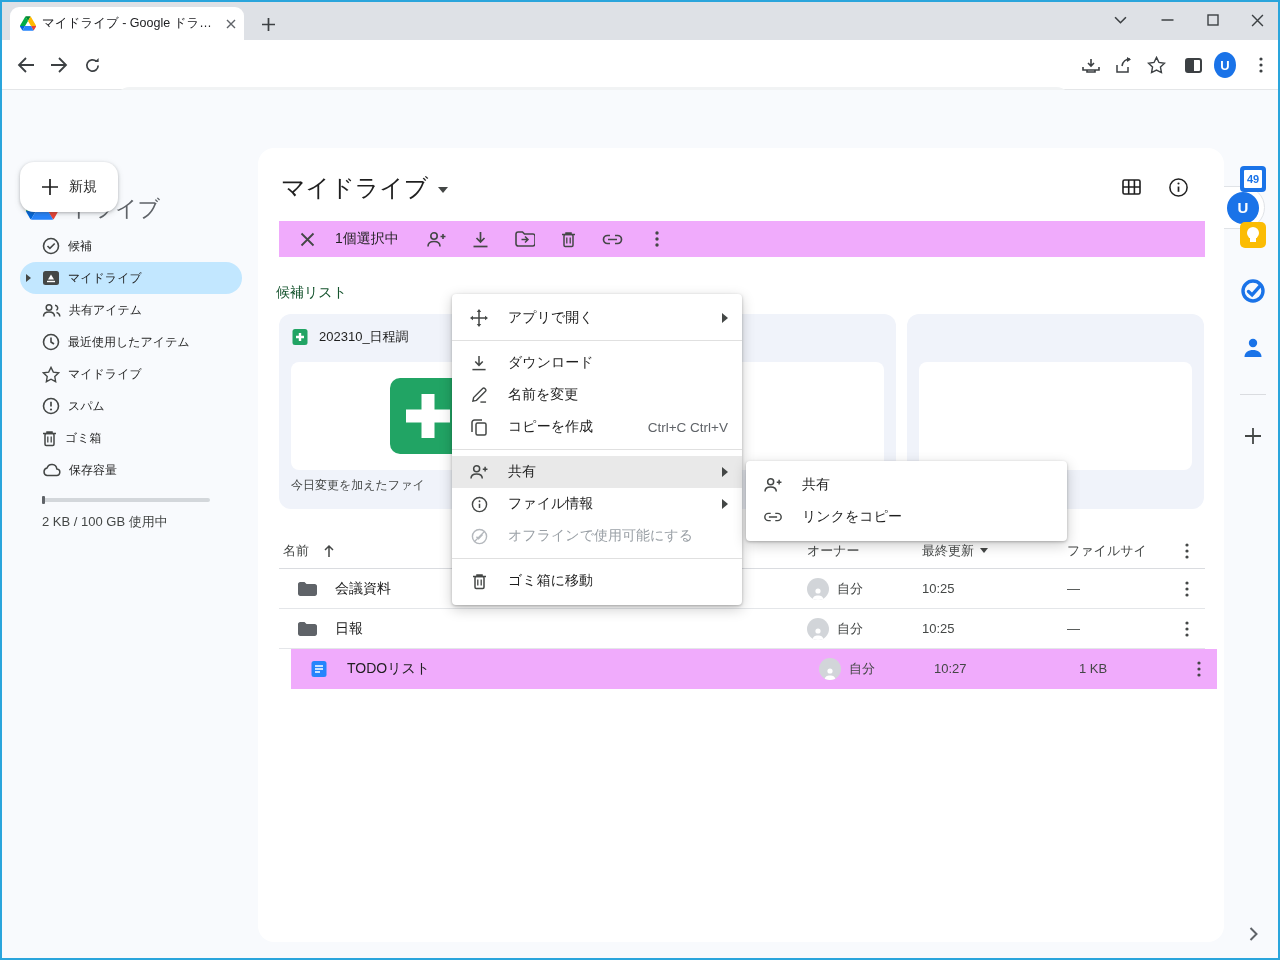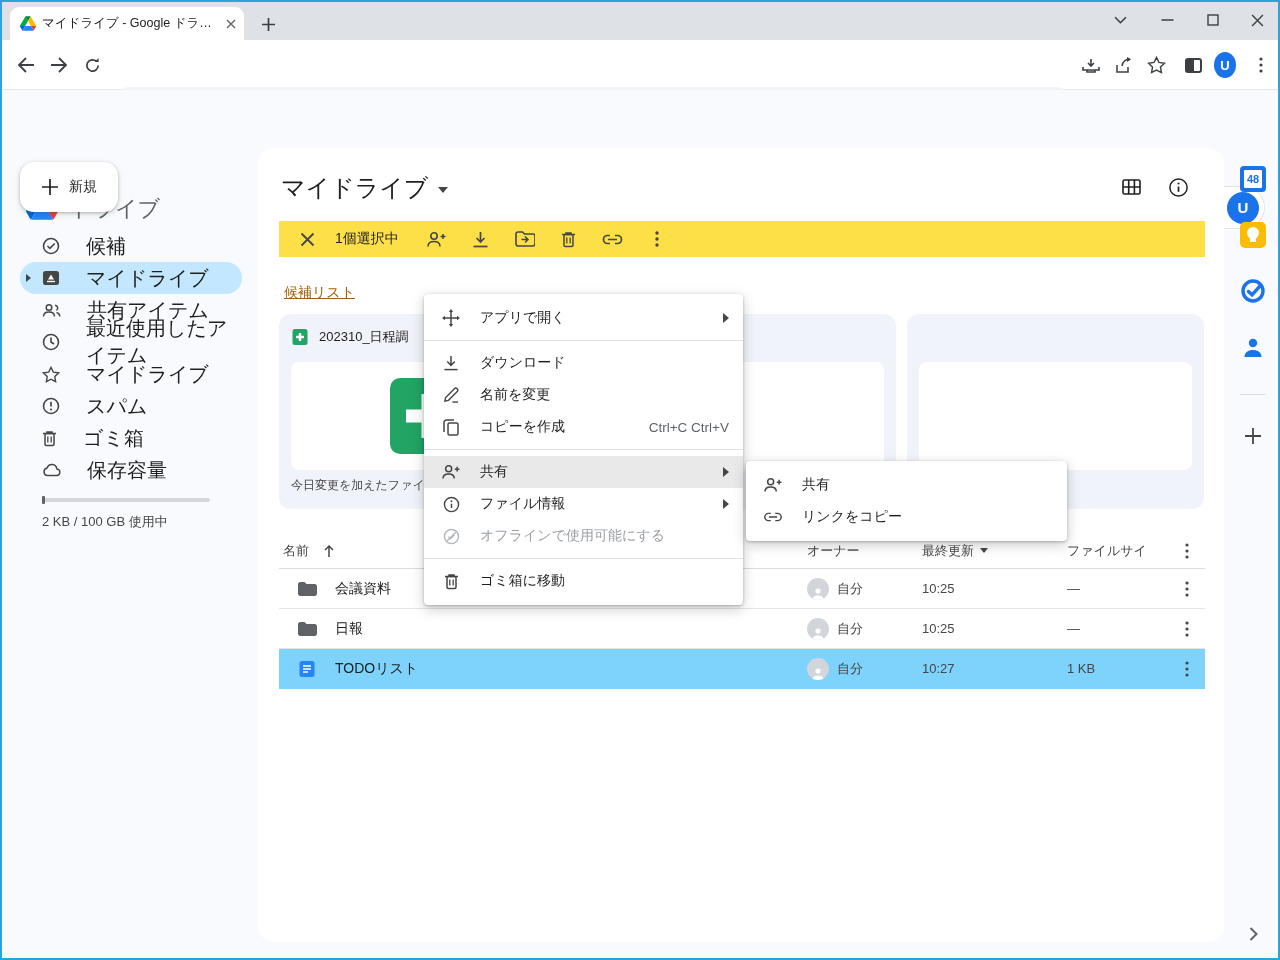--- a/index.html
+++ b/index.html
@@ -36,58 +36,58 @@
   .h-ic { position:absolute; top:105px; width:24px; height:24px; display:flex; align-items:center; justify-content:center; }
   .badge { position:absolute; left:1131px; top:96px; width:132px; height:43px; background:#fff; border:1px solid #e0e3e7; border-radius:22px; display:flex; align-items:center; padding:0 5px 0 9px; gap:5px; }
   .badge-txt { flex:1; overflow:hidden; }
   .badge-l1 { font-size:11px; font-weight:bold; background:linear-gradient(90deg,#ea4335 0%,#34a853 30%,#fbbc04 55%,#4285f4 80%); -webkit-background-clip:text; background-clip:text; color:#1a73e8; white-space:nowrap; }
   .badge-l2 { font-size:4px; color:#5f6368; white-space:nowrap; }
   .badge .avatar { width:32px; height:32px; font-size:15px; }
 
   
   .newbtn { position:absolute; left:18px; top:160px; width:98px; height:50px; background:#fff; border-radius:14px; box-shadow:0 1px 3px rgba(60,64,67,.3), 0 2px 6px rgba(60,64,67,.15); display:flex; align-items:center; justify-content:center; gap:10px; font-size:14px; color:#1f1f1f; }
   .snav { position:absolute; left:0; top:228px; width:248px; }
-  .sitem { position:relative; height:32px; margin:0 8px 0 18px; border-radius:16px; display:flex; align-items:center; padding-left:22px; gap:26px; font-size:20px; color:#1f1f1f; }
+  .sitem { position:relative; height:32px; margin:0 8px 0 18px; border-radius:16px; display:flex; align-items:center; padding-left:22px; gap:8px; font-size:12px; color:#1f1f1f; }
   .sitem.sel { background:#c2e7ff; }
   .sitem .tri { position:absolute; left:6px; width:0; height:0; border-left:5px solid #444746; border-top:4px solid transparent; border-bottom:4px solid transparent; }
   .storagebar { position:absolute; left:40px; top:496px; width:168px; height:4px; border-radius:2px; background:#d3d7db; }
   .storagebar::before { content:""; position:absolute; left:0; top:-2px; width:3px; height:8px; background:#5f6368; border-radius:1px; }
   .storagetxt { position:absolute; left:40px; top:511px; font-size:13px; color:#444746; }
 
   
   .main { position:absolute; left:256px; top:146px; width:966px; height:794px; background:#fff; border-radius:16px; }
   .ptitle { position:absolute; left:23px; top:24px; font-size:24px; color:#1f1f1f; display:flex; align-items:center; gap:10px; }
   .caret { width:0; height:0; border-top:6px solid #444746; border-left:5px solid transparent; border-right:5px solid transparent; margin-top:4px; }
   .m-ic { position:absolute; top:27px; width:24px; height:24px; display:flex; align-items:center; justify-content:center; }
-  .selbar { position:absolute; left:21px; top:73px; width:926px; height:36px; background:#fde047; border-radius:0; display:flex; align-items:center; padding:0 16px; }
+  .selbar { position:absolute; left:21px; top:73px; width:926px; height:36px; background:#f0abfc; border-radius:0; display:flex; align-items:center; padding:0 16px; }
   .selbar .cnt { font-size:14px; color:#1f1f1f; margin:0 26px 0 16px; }
   .selbar .t-ic { width:24px; height:24px; display:flex; align-items:center; justify-content:center; margin-right:20px; }
-  .suglabel { position:absolute; left:26px; top:136px; font-size:14px; color:#a16207;text-decoration:underline; }
+  .suglabel { position:absolute; left:18px; top:136px; font-size:14px; color:#14532d; }
   .card { position:absolute; top:166px; width:297px; height:195px; background:#f0f3fa; border-radius:12px; padding:12px; }
   .card-h { display:flex; align-items:center; gap:10px; height:22px; font-size:13px; color:#1f1f1f; }
   .card-prev { position:absolute; left:12px; top:48px; width:273px; height:108px; background:#fff; border-radius:8px; display:flex; align-items:center; justify-content:center; }
   .card-cap { position:absolute; left:12px; top:163px; font-size:12px; color:#444746; white-space:nowrap; overflow:hidden; width:273px; }
 
   
   .thead, .trow { position:absolute; left:21px; width:926px; display:grid; grid-template-columns:56px 460px 115px 145px 114px 36px; align-items:center; }
   .thead { top:385px; height:36px; border-bottom:1px solid #dadce0; font-size:13px; color:#444746; }
   .thead .hname { grid-column:1 / 3; padding-left:4px; display:flex; align-items:center; gap:14px; }
   .hcell { padding-left:12px; display:flex; align-items:center; gap:6px; }
   .tridown { width:0; height:0; border-top:5px solid #444746; border-left:4px solid transparent; border-right:4px solid transparent; }
   .trow { height:40px; border-bottom:1px solid #e4e6e9; font-size:14px; }
-  .trow.sel { background:#7dd3fc; border-bottom-color:transparent; }
+  .trow.sel { background:#f0abfc; border-bottom-color:transparent;margin-left:12px; }
   .trow .fic { justify-self:center; }
   .rowner { padding-left:12px; display:flex; align-items:center; gap:8px; font-size:13px; color:#444746; }
   .rcell { padding-left:12px; font-size:13px; color:#444746; }
   .rkebab { justify-self:center; }
   .ownav { width:22px; height:22px; border-radius:50%; background:#d2d5d9; display:flex; align-items:flex-end; justify-content:center; overflow:hidden; }
 
   
   .menu { position:absolute; background:#fff; border-radius:4px; box-shadow:0 1px 3px rgba(0,0,0,.25), 0 4px 14px rgba(0,0,0,.2); padding:8px 0; z-index:50; }
-  .cmenu { left:422px; top:292px; width:319px; }
+  .cmenu { left:450px; top:292px; width:290px; }
   .smenu { left:744px; top:459px; width:321px; }
   .mi { height:32px; display:flex; align-items:center; padding:0 14px 0 17px; gap:19px; font-size:14px; color:#1f1f1f; }
   .mi .mic { width:20px; display:flex; justify-content:center; }
   .mi.hover { background:#e9e9e9; }
   .mi.dis { color:#9aa0a6; }
   .mi .sub { margin-left:auto; width:0; height:0; border-left:6px solid #444746; border-top:5px solid transparent; border-bottom:5px solid transparent; }
   .mi .shortcut { margin-left:auto; font-size:13.5px; color:#5f6368; }
   .mdiv { height:1px; background:#e0e0e0; margin:6px 0; }
 
   
@@ -567,21 +567,21 @@
             <circle cx="2" cy="2" r="1.6" fill="#444746"></circle>
             <circle cx="2" cy="8" r="1.6" fill="#444746"></circle>
             <circle cx="2" cy="14" r="1.6" fill="#444746"></circle>
           </svg>
         </span>
     </div>
   </div>
 
   <div class="rs-ic" style="top:163px">
       <div class="cal">
-        <span>48</span>
+        <span>49</span>
       </div>
     </div>
   <div class="rs-ic" style="top:219px">
       <div class="keep"></div>
     </div>
   <div class="rs-ic" style="top:275px">
     <svg width="26" height="26" viewBox="0 0 26 26">
         <circle cx="13" cy="13" r="10" fill="none" stroke="#1a73e8" stroke-width="3.4"></circle>
         <path d="M8.5 13.5l3.6 3.4 8-9" fill="none" stroke="#1a73e8" stroke-width="3.4" stroke-linecap="round"></path>
       </svg>

